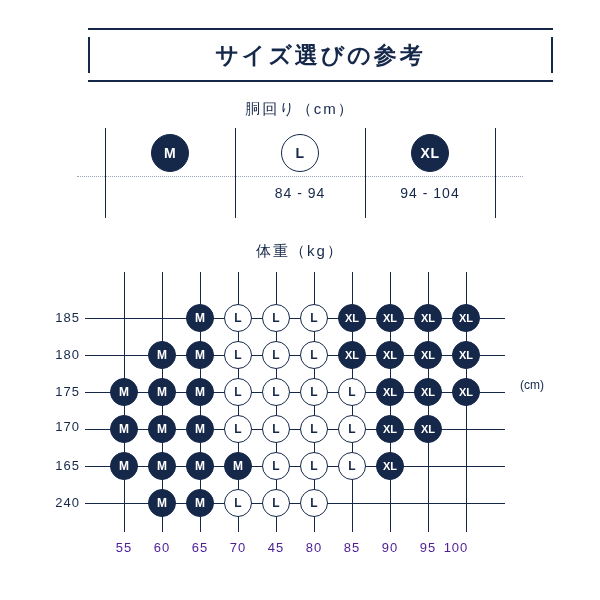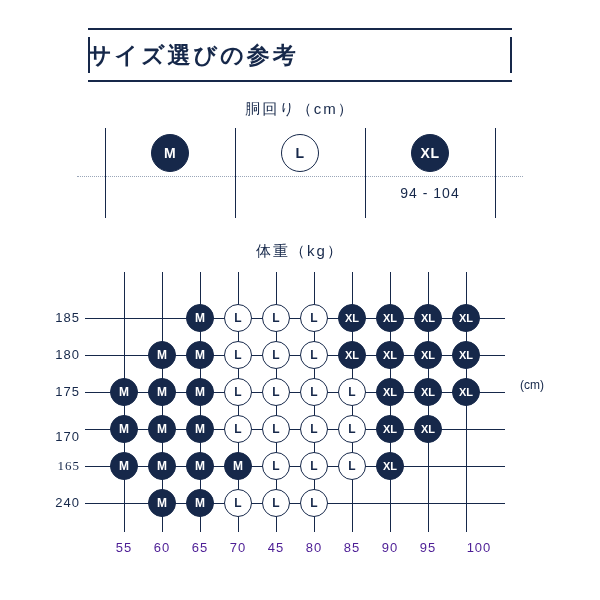--- a/index.html
+++ b/index.html
@@ -18,27 +18,27 @@
     position: relative;
     width: 600px;
     height: 600px;
   }
 
   
   .title-box {
     position: absolute;
     left: 88px;
     top: 28px;
-    width: 424px;
+    width: 465px;
     height: 50px;
     border-top: 2px solid #16284a;
     border-bottom: 2px solid #16284a;
     display: flex;
     align-items: center;
-    justify-content: flex-start;
+    justify-content: center;
   }
   .title-box::before,
   .title-box::after {
     content: "";
     position: absolute;
     top: 7px;
     bottom: 7px;
     width: 2px;
     background: #16284a;
   }
@@ -225,20 +225,21 @@
       <div class="dotline" style="top: 48px;"></div>
       <div class="vline" style="left: 0px;"></div>
       <div class="vline" style="left: 130px;"></div>
       <div class="vline" style="left: 260px;"></div>
       <div class="vline" style="left: 390px;"></div>
       <div class="waist-cell" style="left: 0px; width: 130px;">
         <div class="waist-badge badge-fill">M</div>
       </div>
       <div class="waist-cell" style="left: 130px; width: 130px;">
         <div class="waist-badge badge-open">L</div>
+        <div class="waist-range">84 - 94</div>
       </div>
       <div class="waist-cell" style="left: 260px; width: 130px;">
         <div class="waist-badge badge-fill">XL</div>
         <div class="waist-range">94 - 104</div>
       </div>
     </div>
 
   <div class="section-head" id="weight-head">体重（kg）</div>
 
   <div id="grid">
@@ -252,35 +253,35 @@
       <div class="grid-vline" style="left: 390px;"></div>
       <div class="grid-vline" style="left: 428px;"></div>
       <div class="grid-vline" style="left: 466px;"></div>
       <div class="grid-hline" style="top: 56px;"></div>
       <div class="ytick" style="top: 56px;">185</div>
       <div class="grid-hline" style="top: 93px;"></div>
       <div class="ytick" style="top: 93px;">180</div>
       <div class="grid-hline" style="top: 130px;"></div>
       <div class="ytick" style="top: 130px;">175</div>
       <div class="grid-hline" style="top: 167px;"></div>
-      <div class="ytick" style="top: 175px;">170</div>
+      <div class="ytick" style="top: 165px;">170</div>
       <div class="grid-hline" style="top: 204px;"></div>
-      <div class="ytick" style="top: 204px; font-family: Liberation Serif, serif;">165</div>
+      <div class="ytick" style="top: 204px;">165</div>
       <div class="grid-hline" style="top: 241px;"></div>
       <div class="ytick" style="top: 241px;">240</div>
       <div class="xtick" style="left: 124px;">55</div>
       <div class="xtick" style="left: 162px;">60</div>
       <div class="xtick" style="left: 200px;">65</div>
       <div class="xtick" style="left: 238px;">70</div>
       <div class="xtick" style="left: 276px;">45</div>
       <div class="xtick" style="left: 314px;">80</div>
       <div class="xtick" style="left: 352px;">85</div>
       <div class="xtick" style="left: 390px;">90</div>
       <div class="xtick" style="left: 428px;">95</div>
-      <div class="xtick" style="left: 479px;">100</div>
+      <div class="xtick" style="left: 456px;">100</div>
       <div class="cell M" style="left: 200px; top: 56px;">M</div>
       <div class="cell L" style="left: 238px; top: 56px;">L</div>
       <div class="cell L" style="left: 276px; top: 56px;">L</div>
       <div class="cell L" style="left: 314px; top: 56px;">L</div>
       <div class="cell XL" style="left: 352px; top: 56px;">XL</div>
       <div class="cell XL" style="left: 390px; top: 56px;">XL</div>
       <div class="cell XL" style="left: 428px; top: 56px;">XL</div>
       <div class="cell XL" style="left: 466px; top: 56px;">XL</div>
       <div class="cell M" style="left: 162px; top: 93px;">M</div>
       <div class="cell M" style="left: 200px; top: 93px;">M</div>

